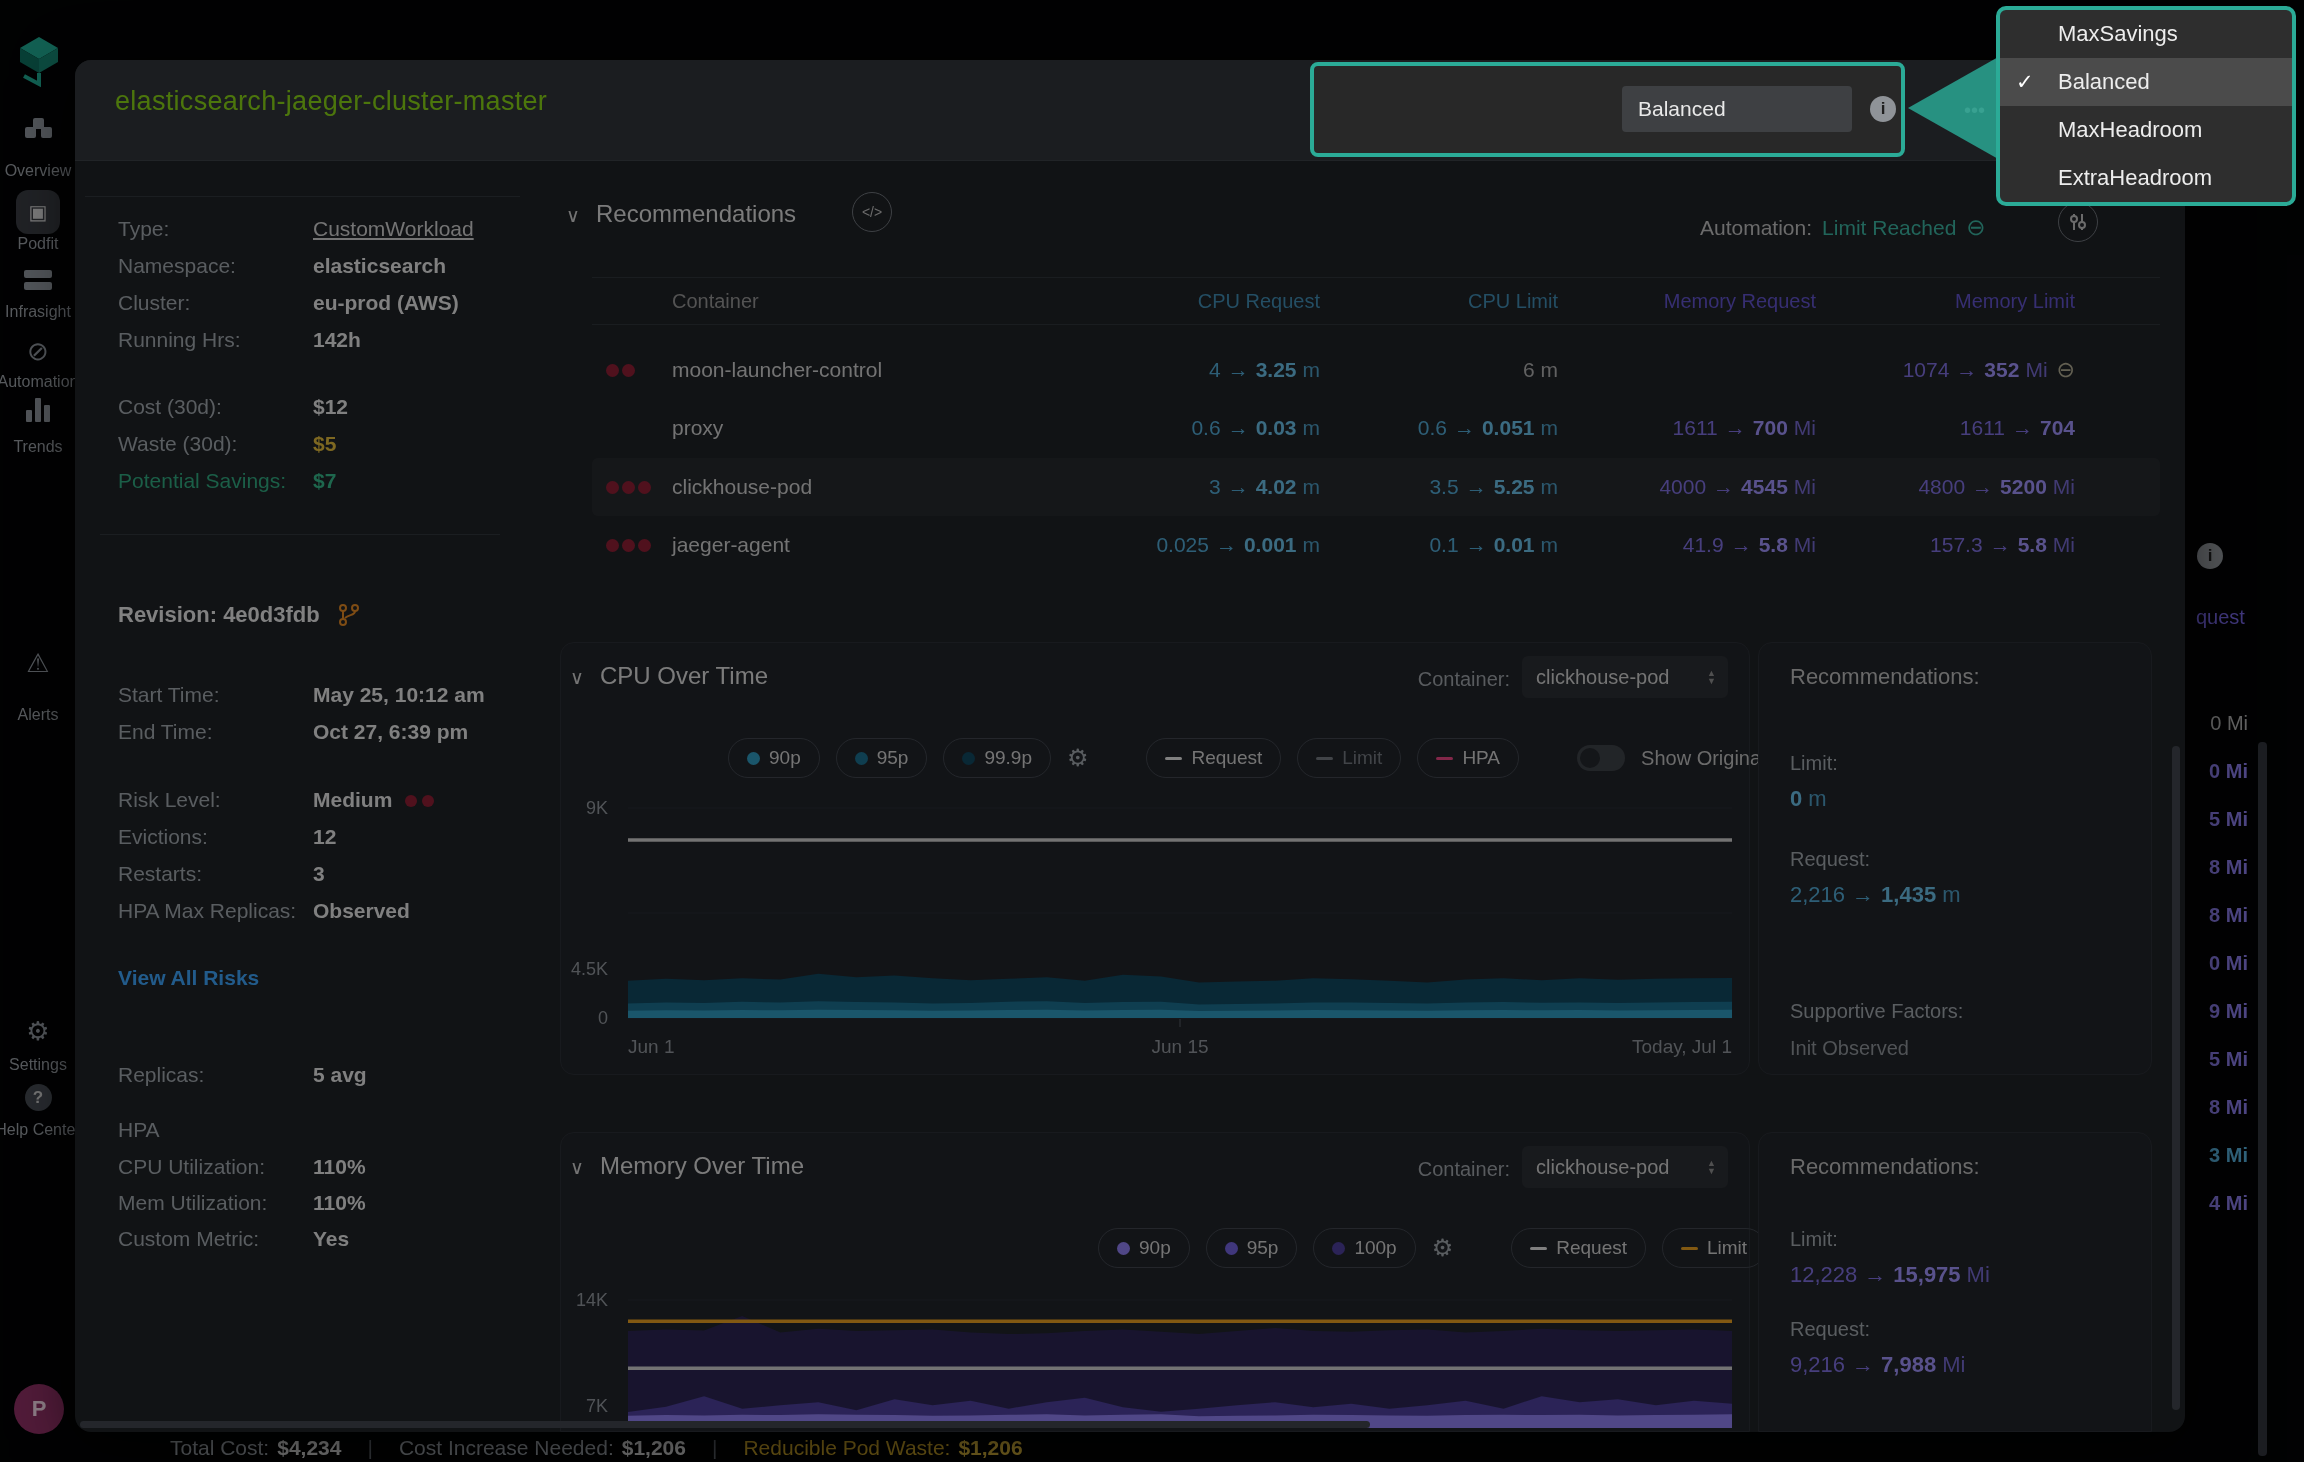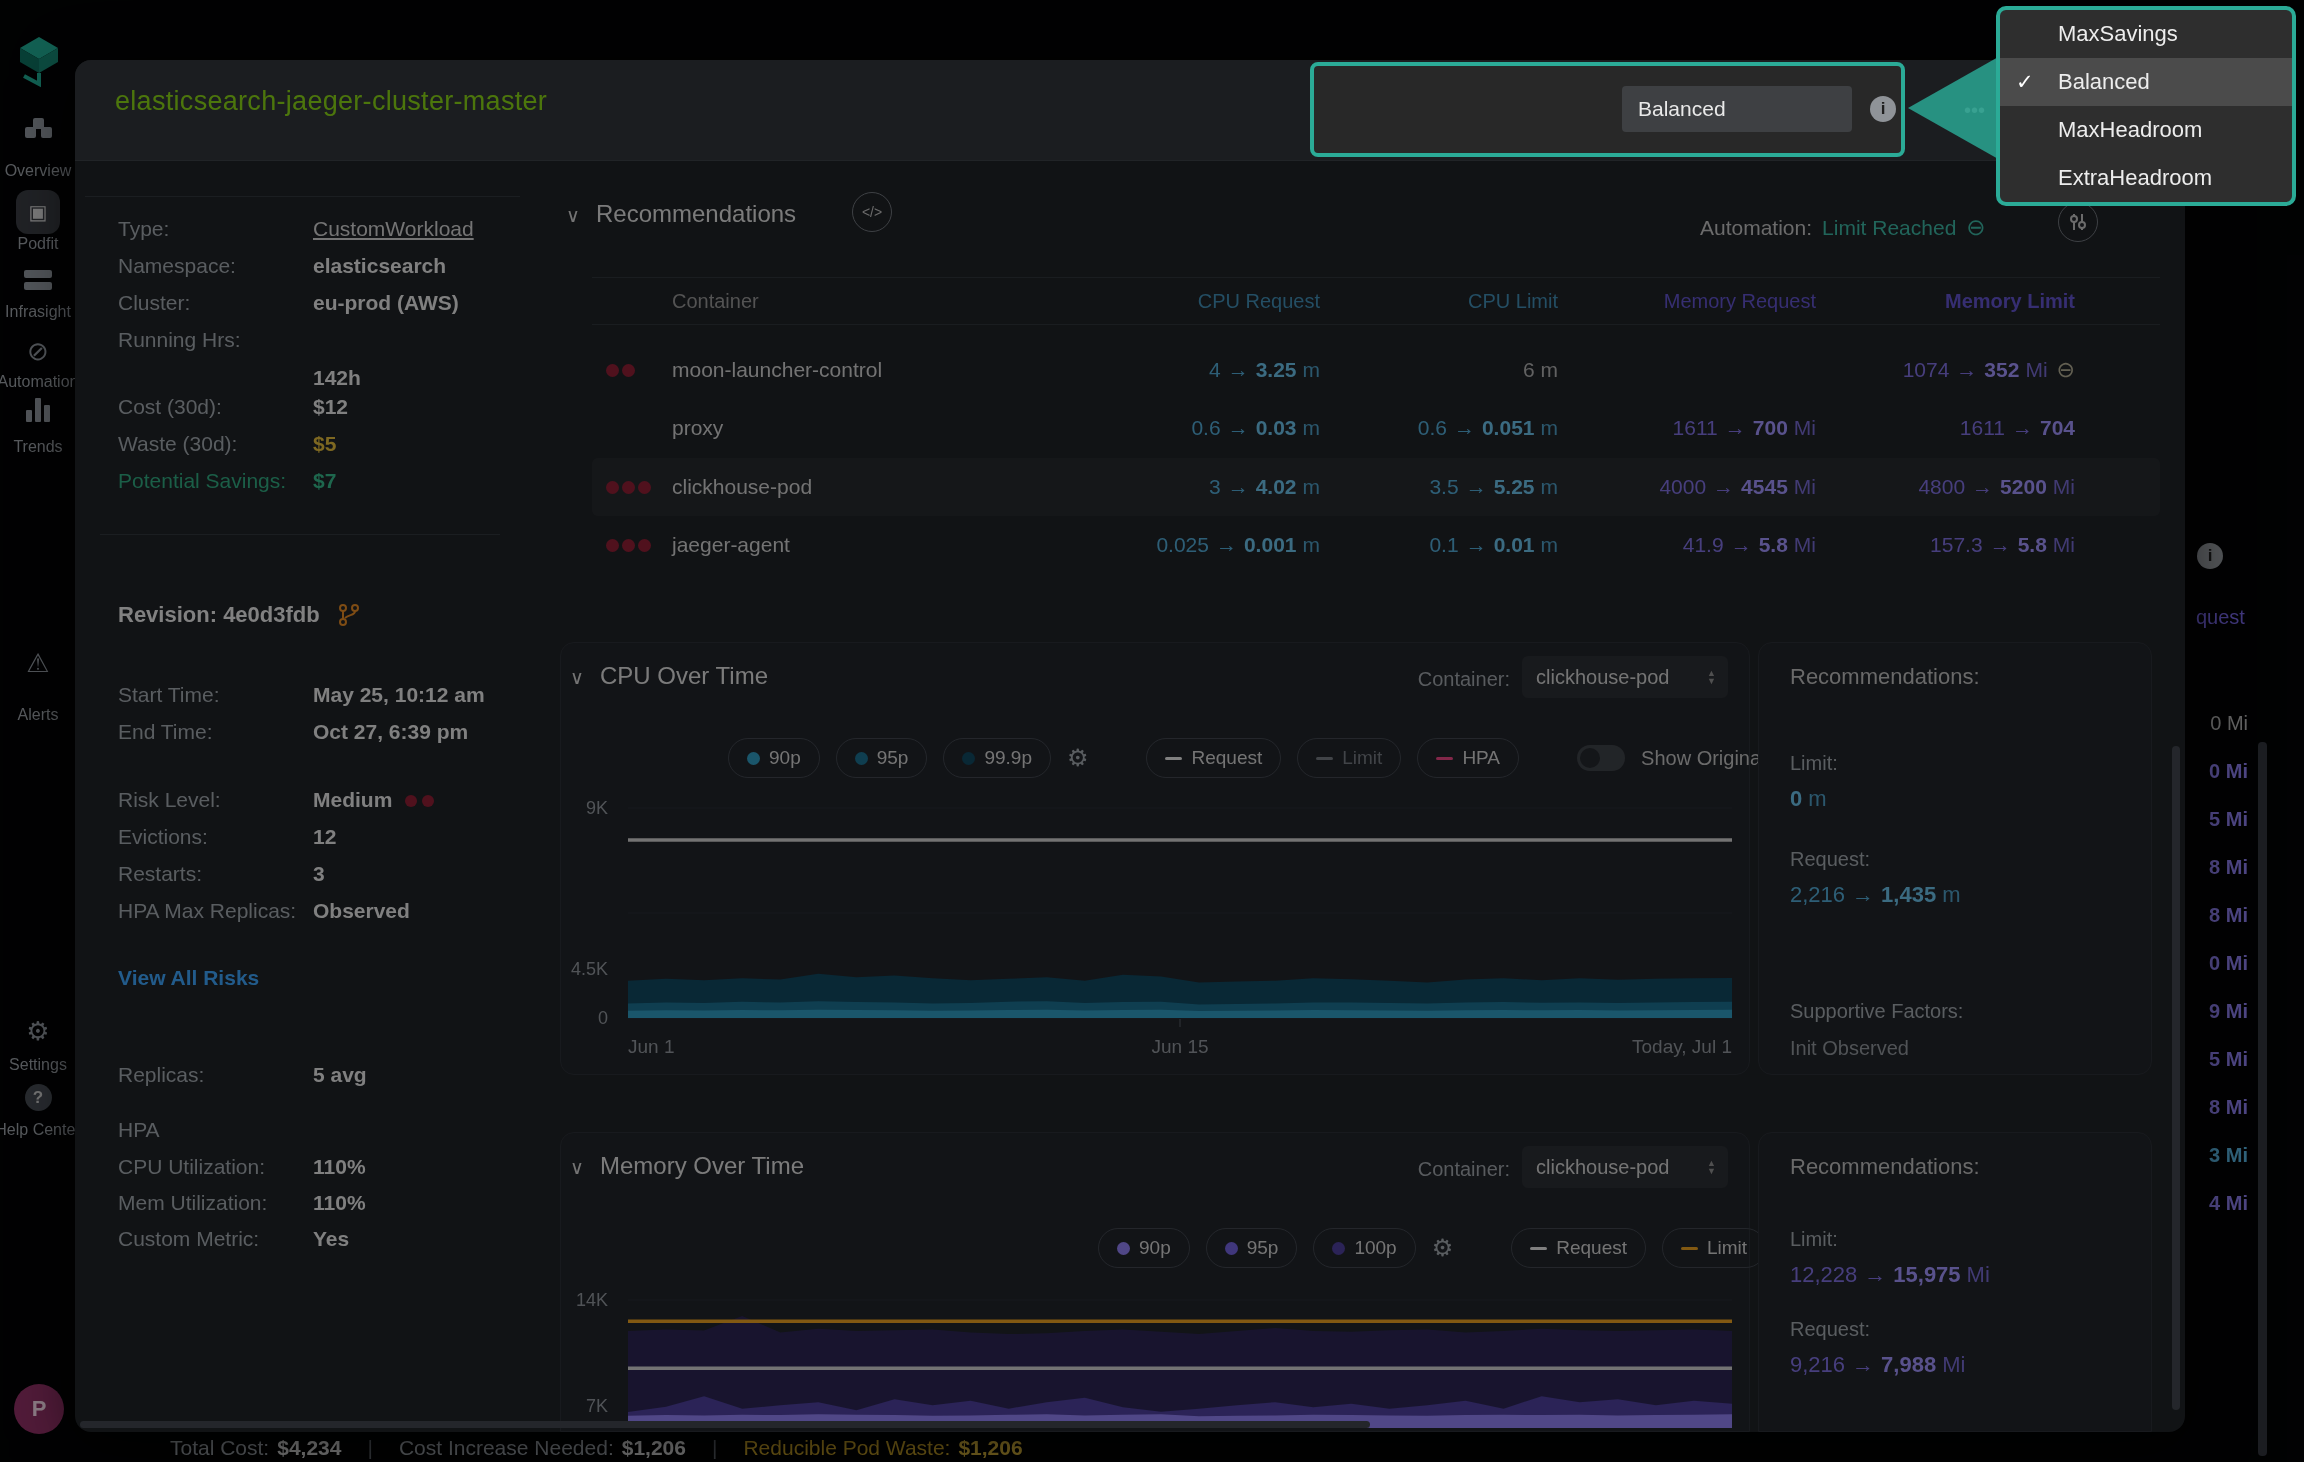--- a/index.html
+++ b/index.html
@@ -195,21 +195,21 @@
 
     <div class="divider" style="left:85px;top:196px;width:435px;"></div>
     <div id="details">
         <span class="dl" style="top: 217px;">Type:</span>
         <span class="dv link" style="top: 217px;">CustomWorkload</span>
         <span class="dl" style="top: 254px;">Namespace:</span>
         <span class="dv" style="top: 254px;">elasticsearch</span>
         <span class="dl" style="top: 291px;">Cluster:</span>
         <span class="dv" style="top: 291px;">eu-prod (AWS)</span>
         <span class="dl" style="top: 328px;">Running Hrs:</span>
-        <span class="dv" style="top: 328px; margin-top: 38px;">142h</span>
+        <span class="dv" style="top: 328px;">142h</span>
         <span class="dl" style="top: 395px;">Cost (30d):</span>
         <span class="dv" style="top: 395px;">$12</span>
         <span class="dl" style="top: 432px;">Waste (30d):</span>
         <span class="dv yellow" style="top: 432px;">$5</span>
         <span class="dl green" style="top: 469px;">Potential Savings:</span>
         <span class="dv green" style="top: 469px;">$7</span>
       </div>
     <div class="divider" style="left:100px;top:534px;width:400px;"></div>
 
     <span class="rev" style="top:602px;">Revision: 4e0d3fdb</span>
@@ -265,21 +265,21 @@
       <circle cx="6" cy="7" r="3" fill="#202328" stroke="#b9b9b9" stroke-width="2"></circle>
       <circle cx="14" cy="13" r="3" fill="#202328" stroke="#b9b9b9" stroke-width="2"></circle>
         </svg>
     </span>
 
     <div class="divider" style="left:592px;top:277px;width:1568px;background:#2E3237;"></div>
     <span class="th th-gray" style="left:672px;top:290px;">Container</span>
     <span class="th th-cpu" style="left:1080px;top:290px;width:240px;text-align:right;">CPU Request</span>
     <span class="th th-cpu" style="left:1330px;top:290px;width:228px;text-align:right;">CPU Limit</span>
     <span class="th th-mem" style="left:1580px;top:290px;width:236px;text-align:right;">Memory Request</span>
-    <span class="th th-mem" style="left:1826px;top:290px;width:249px;text-align:right;font-weight:bold;">Memory Limit</span>
+    <span class="th th-mem" style="left:1826px;top:290px;width:249px;text-align:right;">Memory Limit</span>
     <div class="divider" style="left:592px;top:324px;width:1568px;background:#2E3237;"></div>
     <div id="tablerows">
         <div class="trow" style="top: 341px;">
           <div class="cell" style="left: 14px; width: 60px;">
             <span class="rdot" style="margin:0 3px 0 0;width:13px;height:13px;"></span>
             <span class="rdot" style="margin:0 3px 0 0;width:13px;height:13px;"></span>
           </div>
           <div class="cell cname" style="left: 80px; width: 390px;">moon-launcher-control</div>
           <div class="cell r c-cpu" style="left: 488px; width: 240px;">
             <span class="old">4</span>

